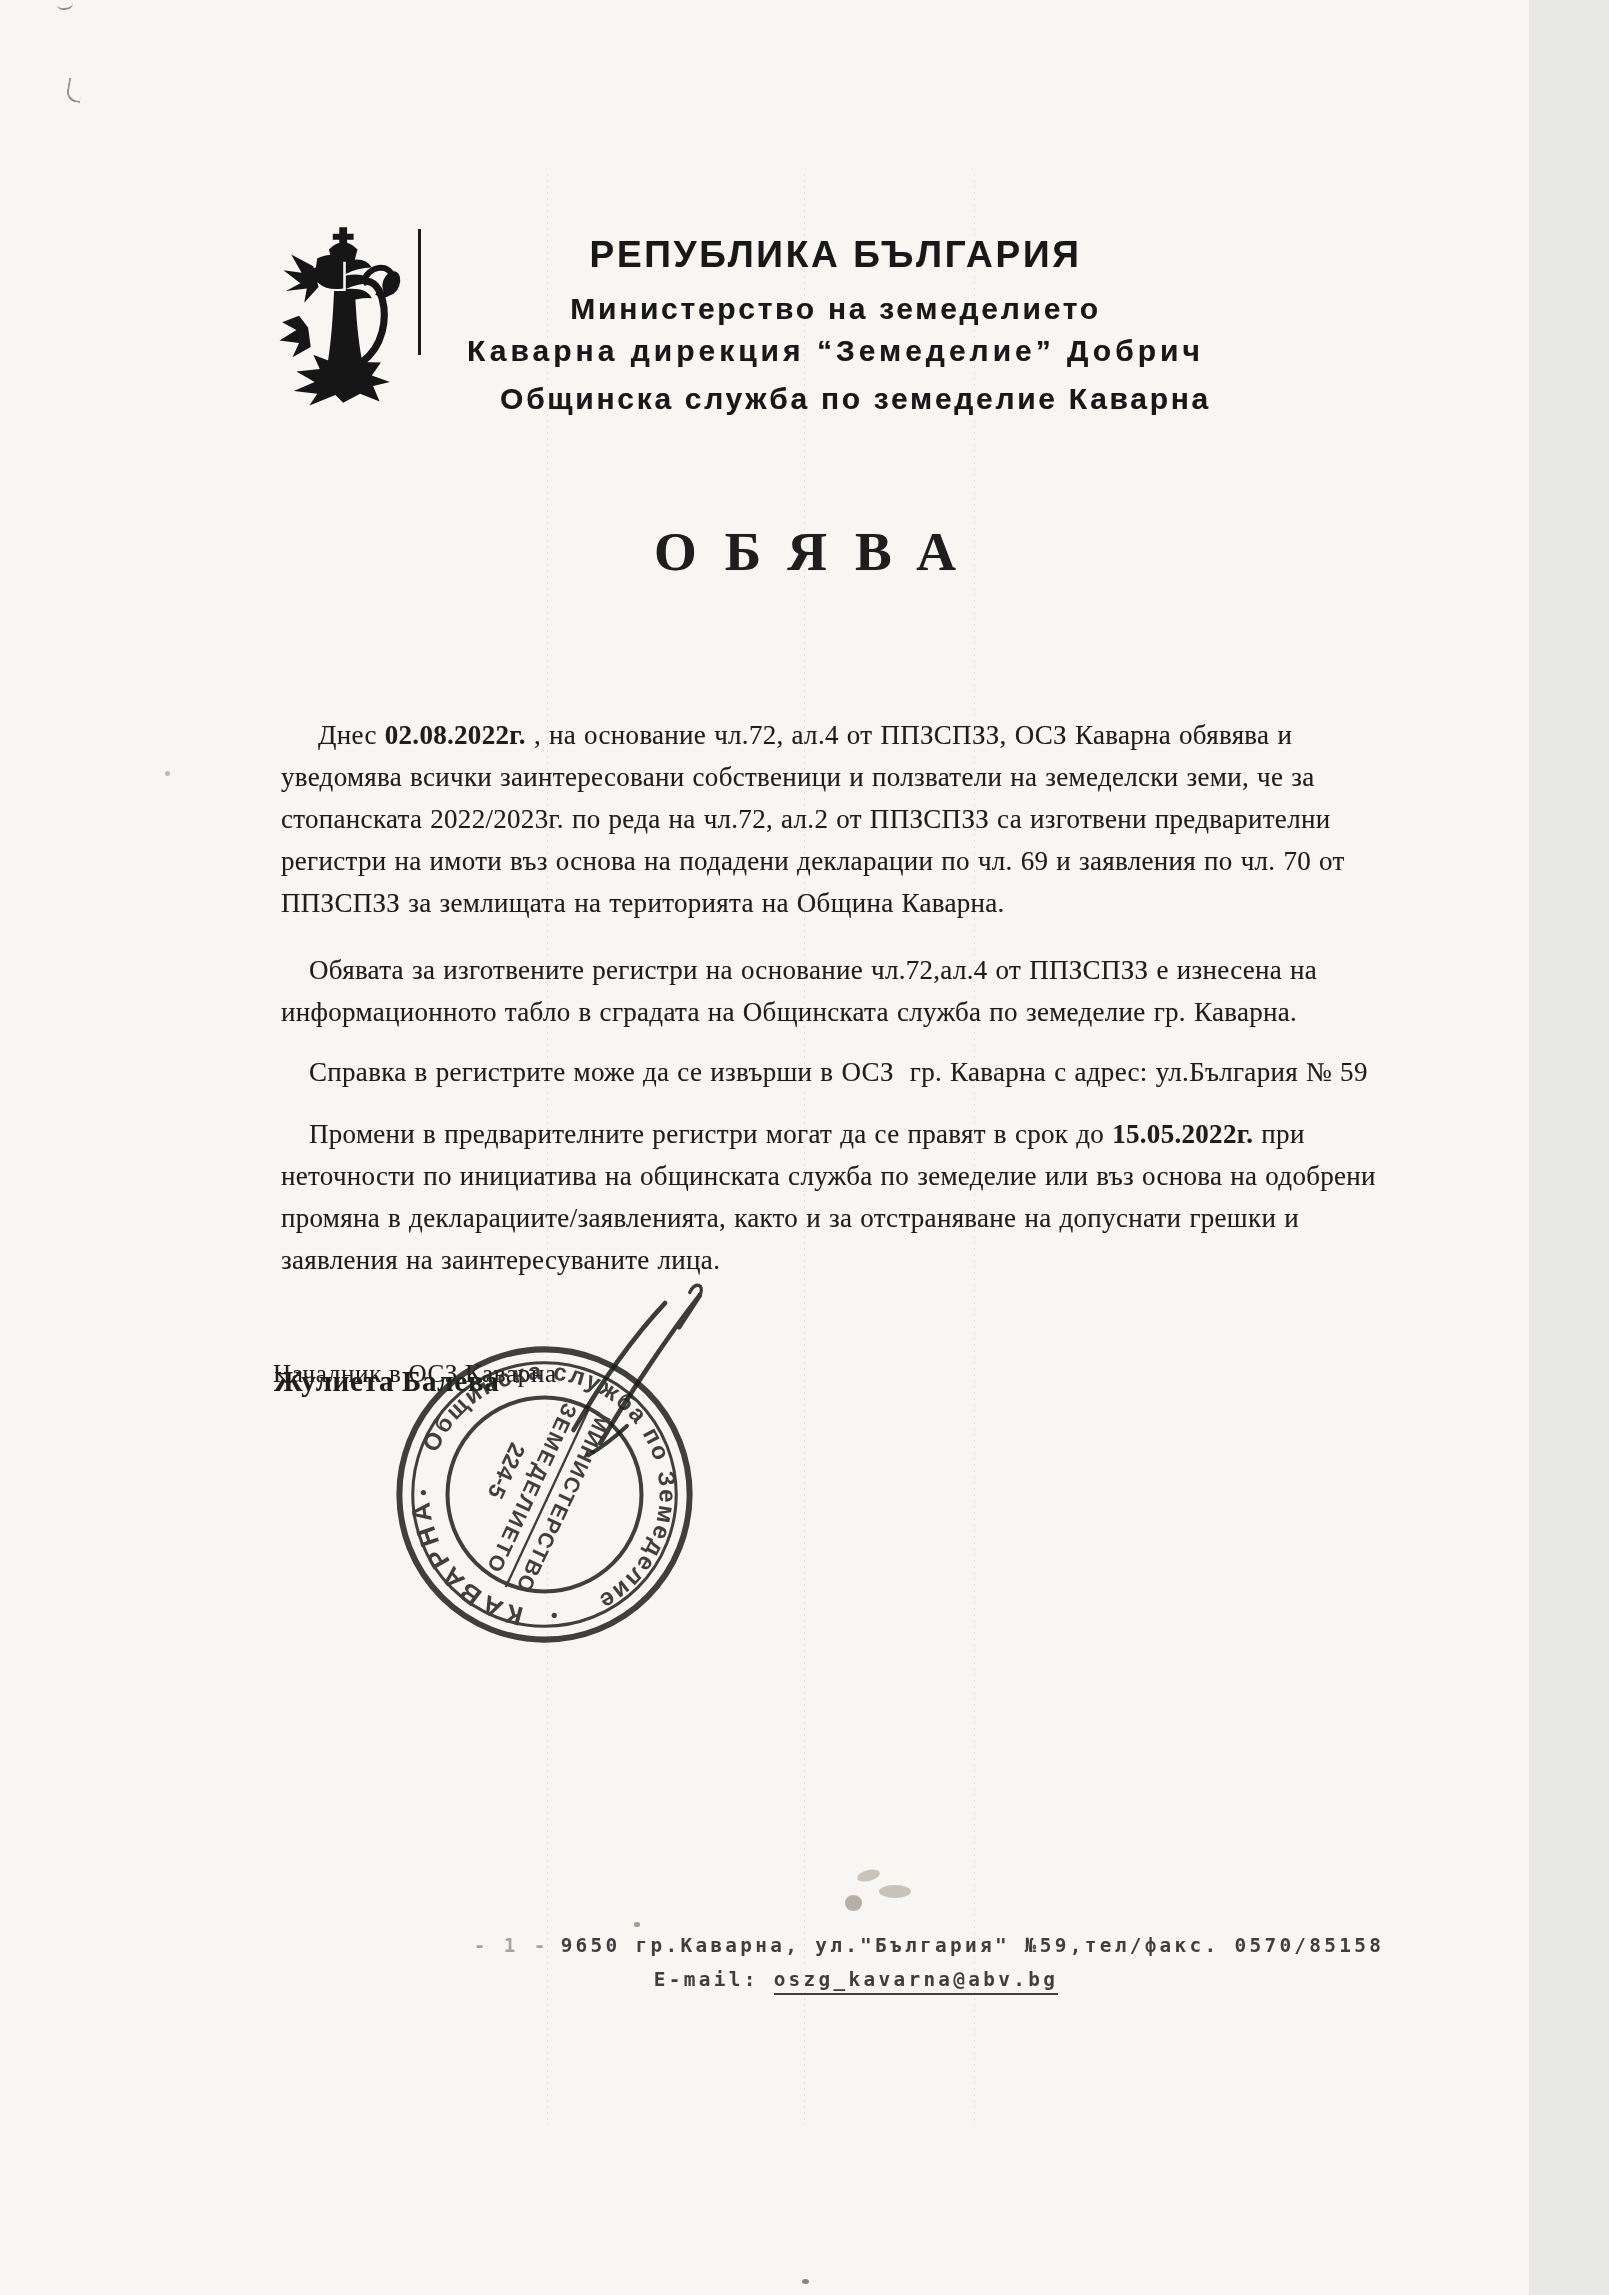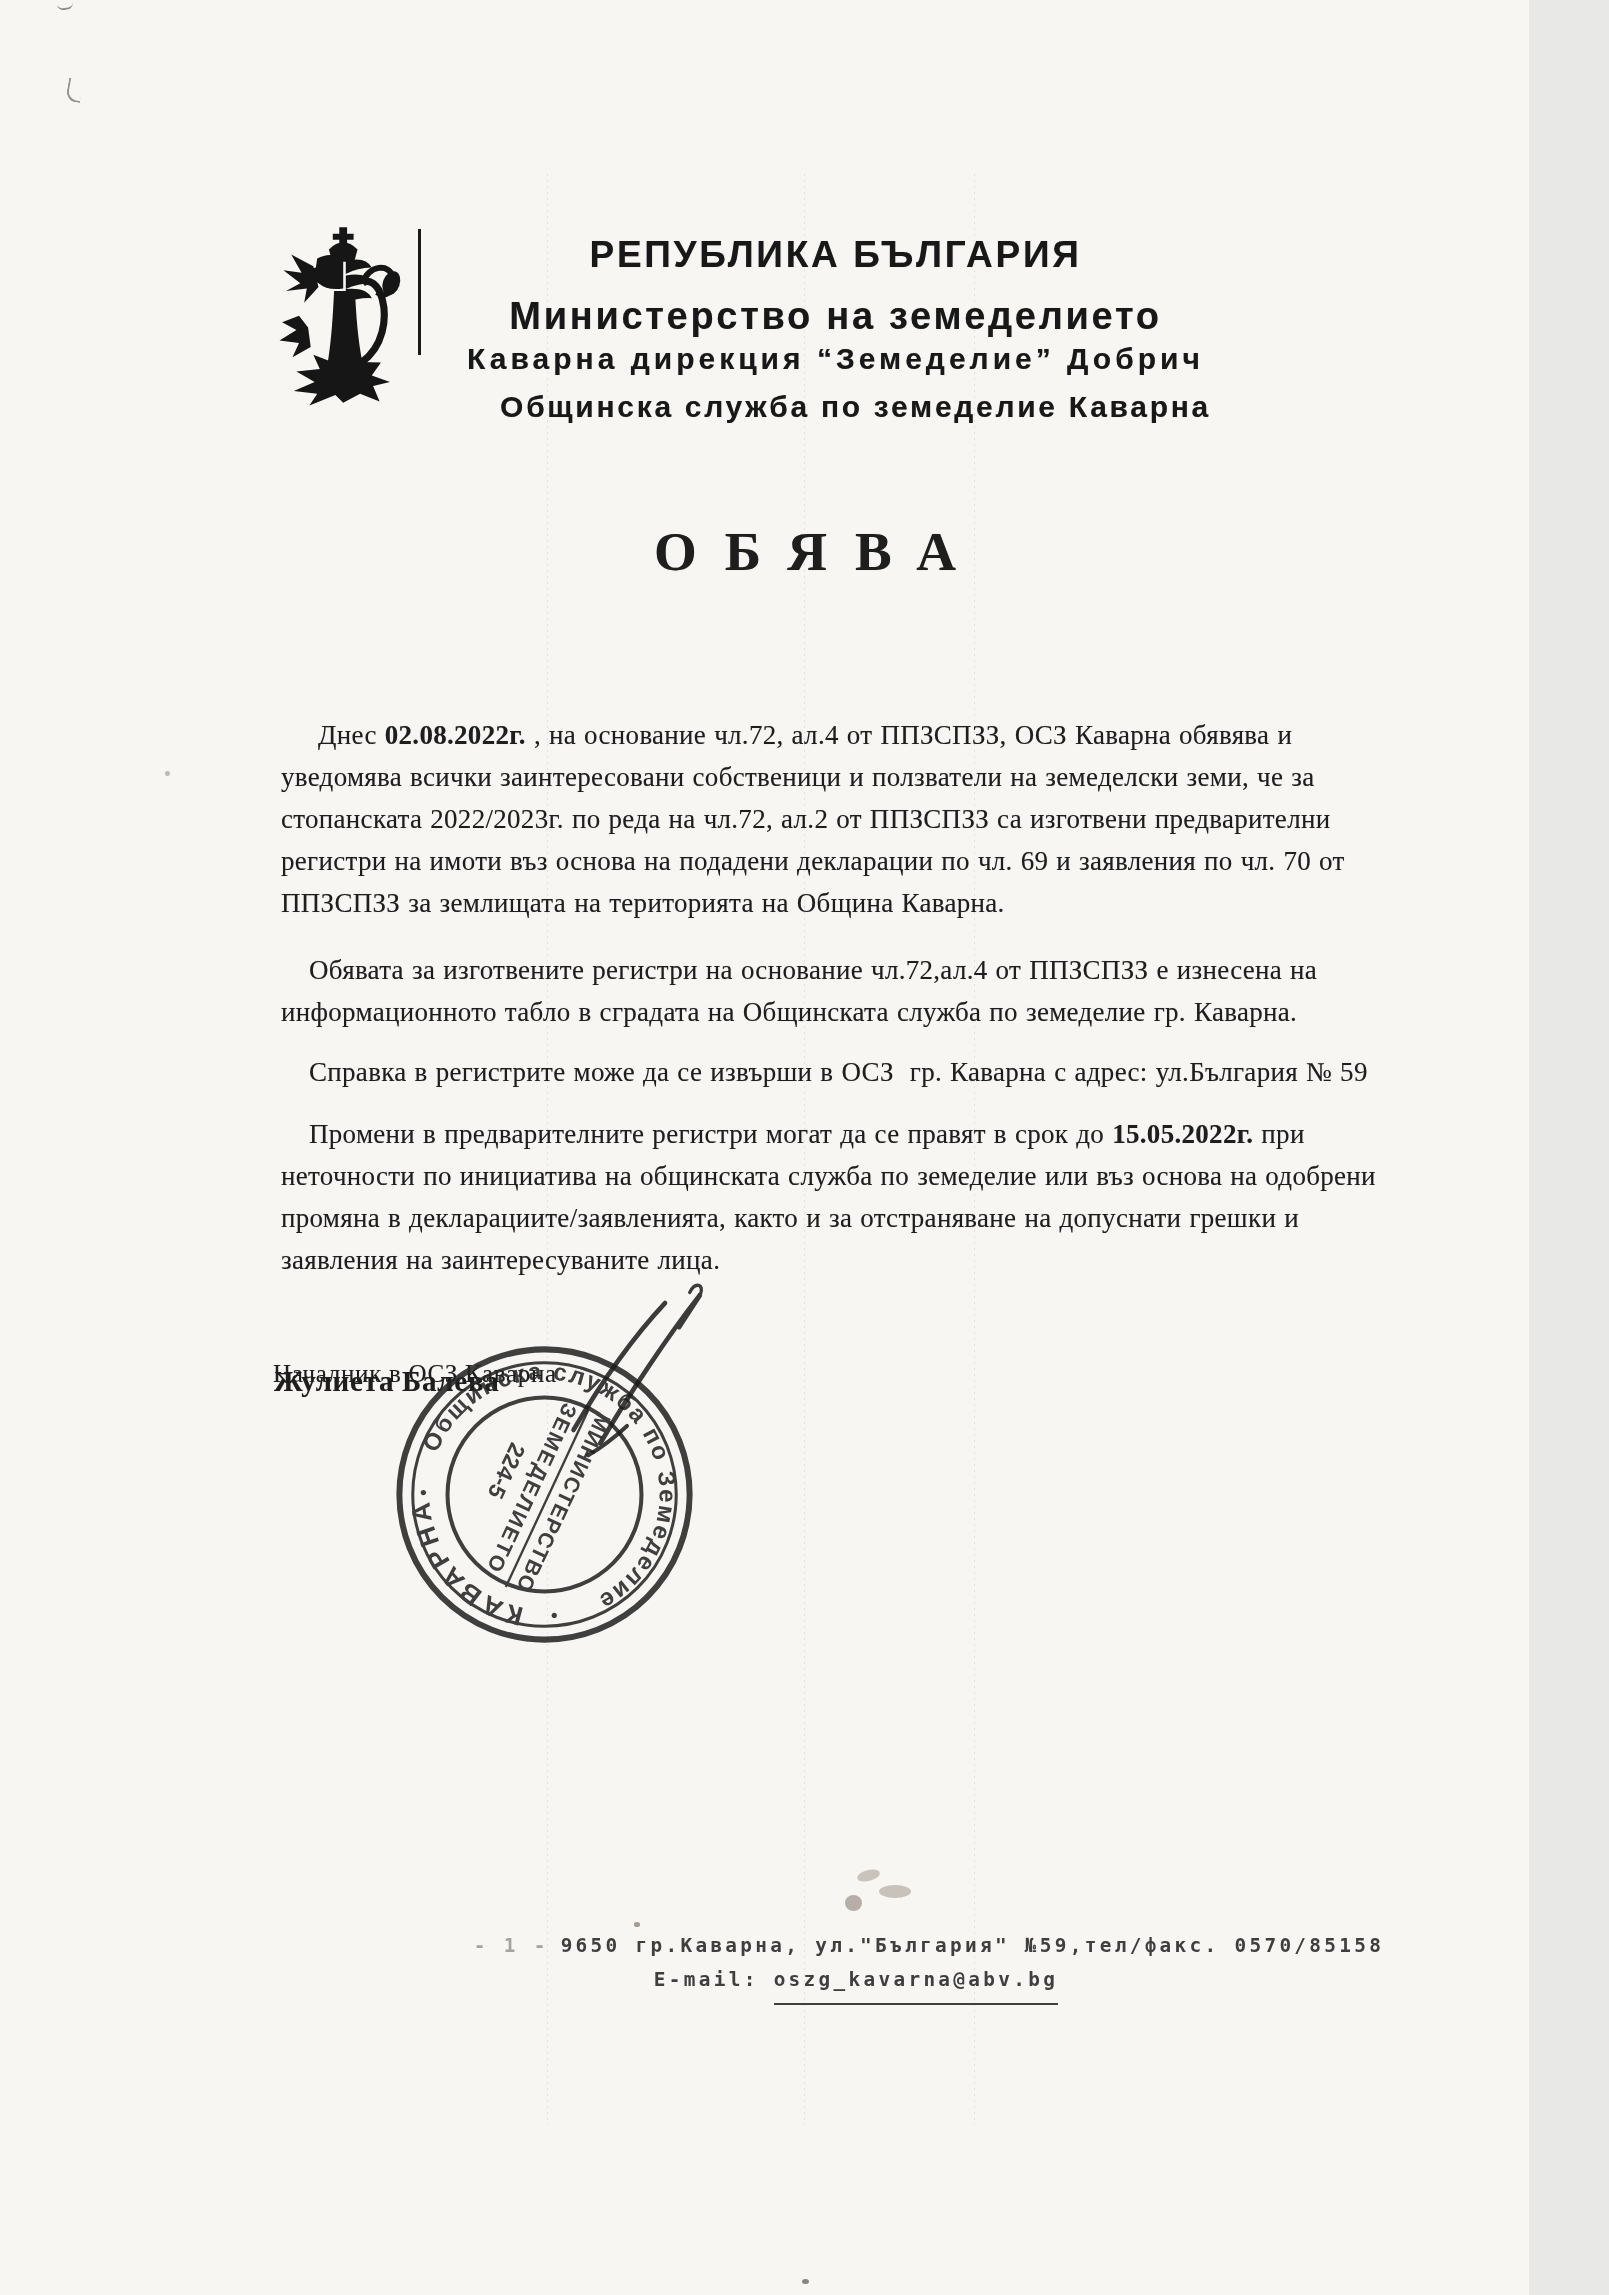--- a/index.html
+++ b/index.html
@@ -11,21 +11,21 @@
   }
   
   .lion{position:absolute; left:279px; top:226px;}
   .hsep{position:absolute; left:418px; top:229px; width:3.3px; height:126px; background:#1a1a1a;}
   .header{
     position:absolute; left:401px; top:235px; width:869px; text-align:center;
     font-family:"Liberation Sans", sans-serif; font-weight:700; color:#181818;
     text-shadow:0 0 0.7px rgba(20,20,20,.4);
   }
   .header .h1{font-size:37px; line-height:39px; letter-spacing:2.7px;}
-  .header .h2{font-size:38px; line-height:37px; letter-spacing:2.7px; margin-top:24px;text-align:center;}
+  .header .h2{font-size:30px; line-height:37px; letter-spacing:2.7px; margin-top:16px;text-align:center;}
   .header .h3{font-size:30px; line-height:37px; letter-spacing:4px; margin-top:5.3px;}
   .header .h4{font-size:30px; line-height:37px; letter-spacing:2.7px; margin-top:11px; padding-left:40px;}
   
   .doc-title{
     position:absolute; left:0; top:520px; width:1610px; text-align:center;
     font-size:55px; font-weight:700; letter-spacing:28px; text-indent:28px;
     text-shadow:0 0 0.7px rgba(20,20,20,.45);
   }
   
   .para{
@@ -46,21 +46,21 @@
   .stamp{position:absolute; left:384px; top:1334px; opacity:.88;}
   .autograph{position:absolute; left:548px; top:1255px; opacity:.85;}
   
   .footer{
     position:absolute; left:0; top:1934px; width:1610px; text-align:center;
     font-family:"DejaVu Sans Mono", monospace; font-weight:700; color:#3f3f3f;margin-left:24px;
   }
   .footer .f1{font-size:19.4px; letter-spacing:3.3px; transform:translateX(100px); white-space:nowrap;}
   .footer .f1 .pfx{opacity:.45; margin-right:12px;}
   .footer .f2{margin-top:10.7px; font-size:19.4px; letter-spacing:3.3px; transform:translateX(27px); white-space:nowrap;}
-  .footer .email{border-bottom:2px solid #3f3f3f; padding-bottom:12px;}
+  .footer .email{border-bottom:2px solid #3f3f3f; padding-bottom:2px;}
   
   .scanline{position:absolute; top:174px; height:1951px; width:1.3px; opacity:.18;
     background:repeating-linear-gradient(to bottom, rgba(110,110,110,.8) 0 2px, transparent 2px 6px);}
   .sl-a{left:547px;} .sl-b{left:804px;} .sl-c{left:974px;}
   .mark{position:absolute;}
   .m-top1{left:57px; top:1.3px; width:16px; height:6.7px; border-bottom:2.7px solid #6e6e6e;
           border-radius:0 0 6.7px 6.7px; transform:rotate(-6deg); opacity:.75;}
   .m-top2{left:67px; top:79px; width:13.4px; height:21.4px; border-left:2.7px solid #5f5f5f;
           border-bottom:2.7px solid #5f5f5f; border-radius:0 0 0 10.7px; transform:rotate(10deg); opacity:.65;}
   .m-dot1{left:165px; top:771px; width:4.7px; height:4.7px; background:#8a8a8a; border-radius:50%; opacity:.55;}

